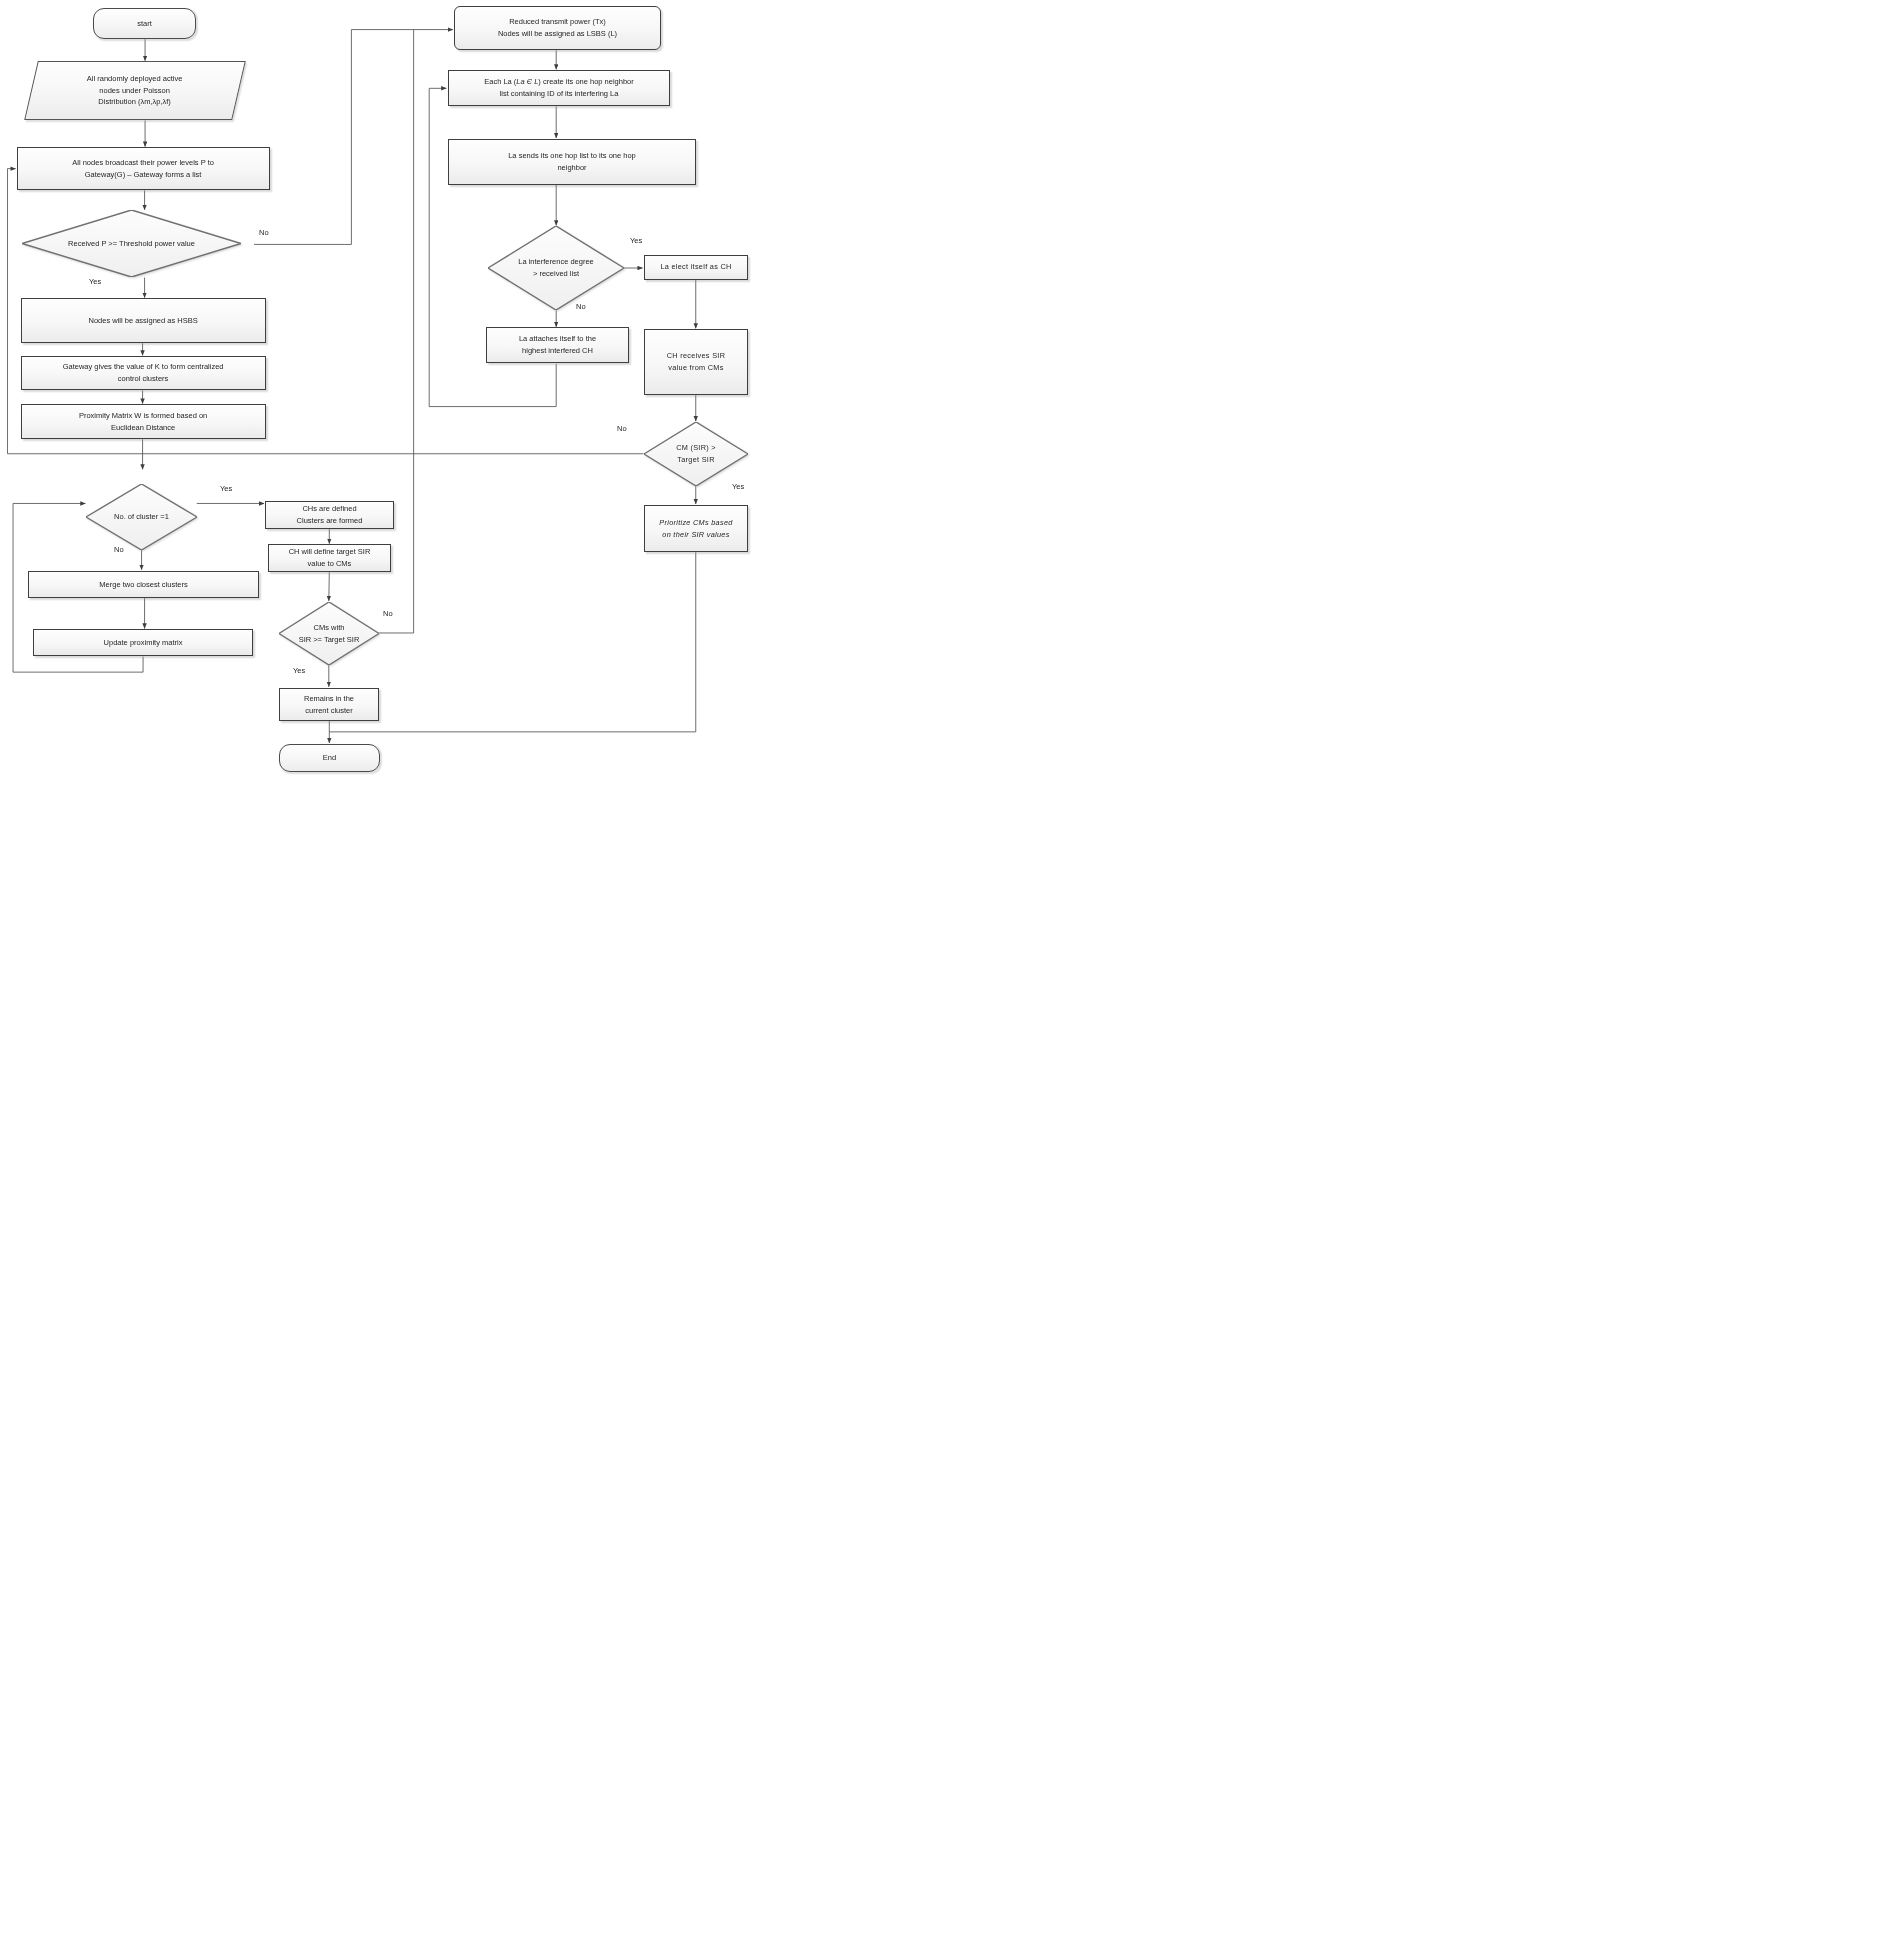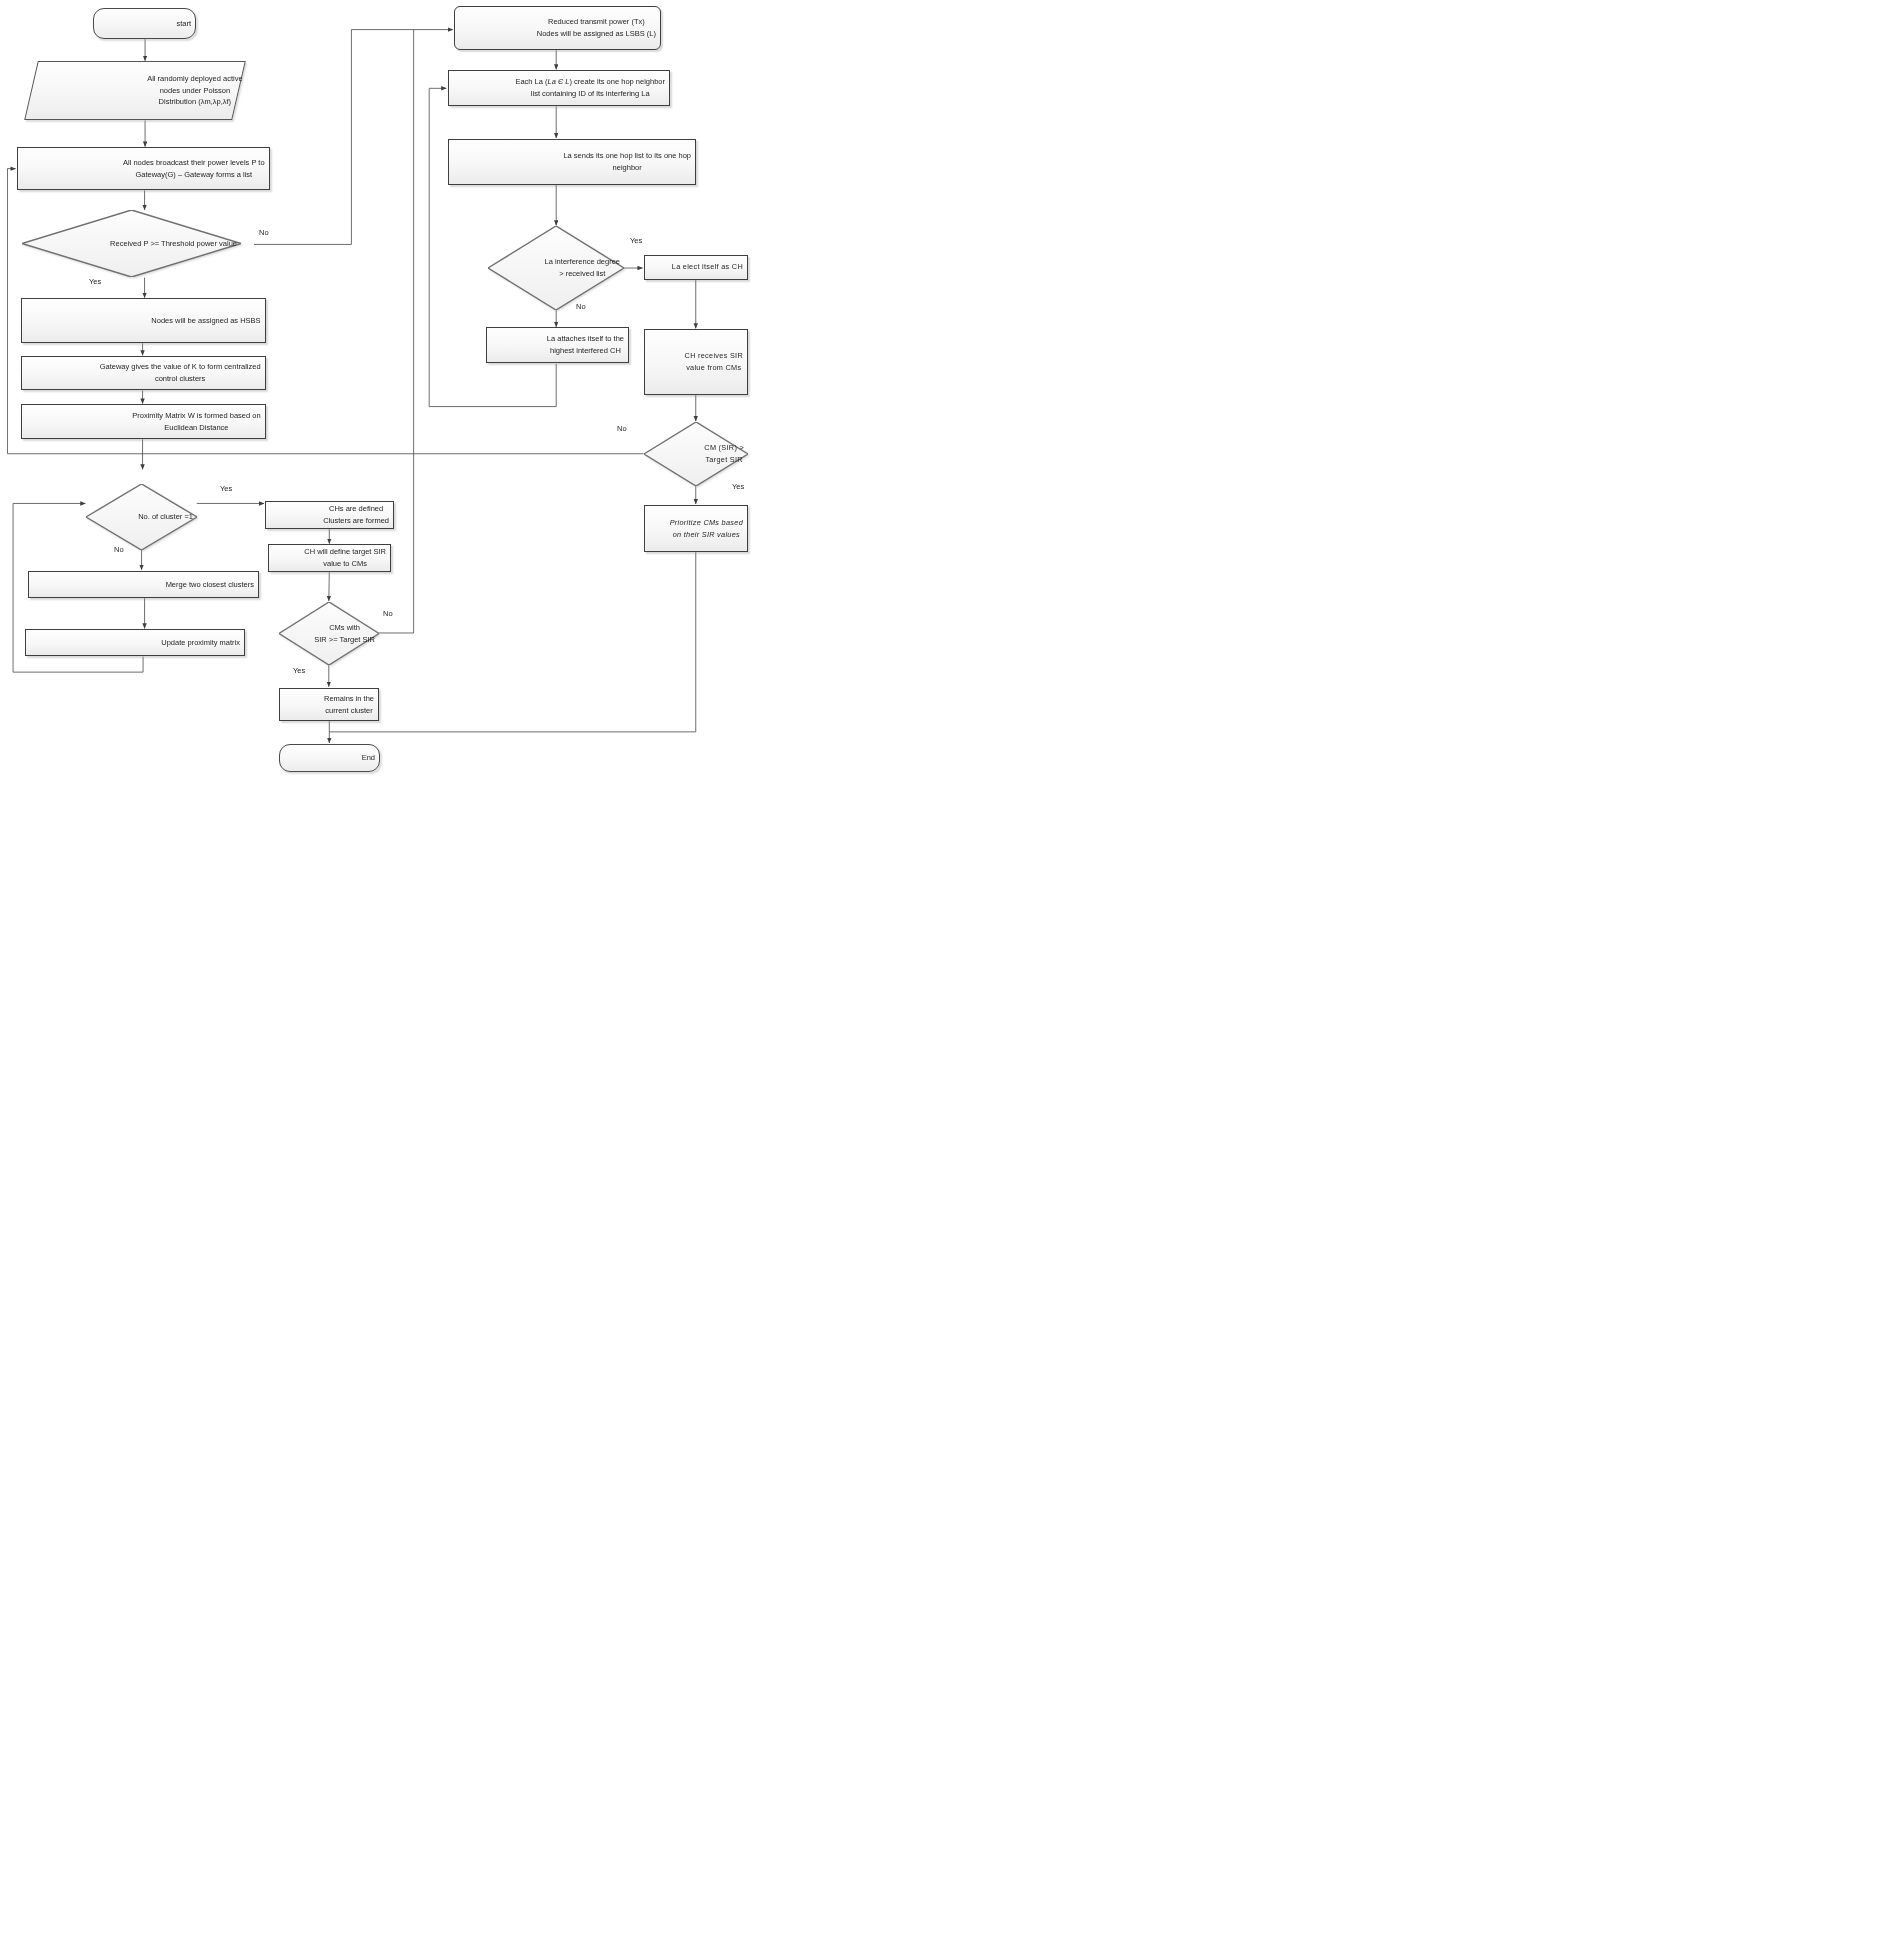--- a/index.html
+++ b/index.html
@@ -1,19 +1,19 @@
 <!DOCTYPE html>
 <html style="font-size:8px"><head>
 <meta charset="utf-8">
 <style>
   html,body{margin:0;padding:0;background:#ffffff;}
   body{font-family:"Liberation Sans", sans-serif; color:#1f1f1f;}
   #canvas{position:relative;width:758px;height:775px;background:#ffffff;overflow:hidden;}
   svg.wires{position:absolute;left:0;top:0;width:758px;height:775px;z-index:1;}
-  .node{position:absolute;z-index:2;display:flex;align-items:center;justify-content:flex-end;text-align:center;box-sizing:border-box;}
+  .node{position:absolute;z-index:2;display:flex;align-items:center;justify-content:center;text-align:center;box-sizing:border-box;}
   .rect{background:linear-gradient(180deg,#fefefe 0%,#f7f7f7 55%,#ebebeb 100%);
         border:1px solid #3f3f3f; box-shadow:2px 2px 1.5px rgba(150,150,150,0.35);}
   .oval{background:linear-gradient(180deg,#fefefe 0%,#f6f6f6 55%,#ececec 100%);
         border:0.8px solid #4a4a4a;border-radius:11px;box-shadow:1.5px 1.5px 1.5px rgba(160,160,160,0.35);}
   .label{white-space:pre-line;font-size:7.5px;line-height:1.55;padding:1px 4px;position:relative;z-index:3;}
   .alt .label{font-size:7.3px;letter-spacing:0.3px;line-height:1.6;}
   .diamond{background:transparent;border:none;box-shadow:none;}
   .diamond svg.shape{position:absolute;left:0;top:0;width:100%;height:100%;filter:drop-shadow(1.5px 1.5px 1px rgba(160,160,160,0.45));}
   .diamond polygon{fill:url(#diagrad);stroke:#6f6f6f;stroke-width:1.4;vector-effect:non-scaling-stroke;}
   .para{background:transparent;border:none;box-shadow:none;}
@@ -111,21 +111,21 @@
     <svg class="shape" viewBox="0 0 100 60" preserveAspectRatio="none">
         <polygon points="50,0 100,30 50,60 0,30"></polygon>
       </svg>
     <div class="label">No. of cluster =1</div>
   </div>
 
   <div class="node rect" style="left:28px;top:571px;width:231px;height:27px;">
     <div class="label">Merge two closest clusters</div>
   </div>
 
-  <div class="node rect" style="left:25px;top:629px;width:220px;height:27px;">
+  <div class="node rect" style="left:33px;top:629px;width:220px;height:27px;">
     <div class="label">Update proximity matrix</div>
   </div>
 
   <div class="node rect" style="left:265px;top:501px;width:129px;height:28px;">
     <div class="label">CHs are defined
 Clusters are formed</div>
   </div>
 
   <div class="node rect" style="left:268px;top:544px;width:123px;height:28px;">
     <div class="label">CH will define target SIR

